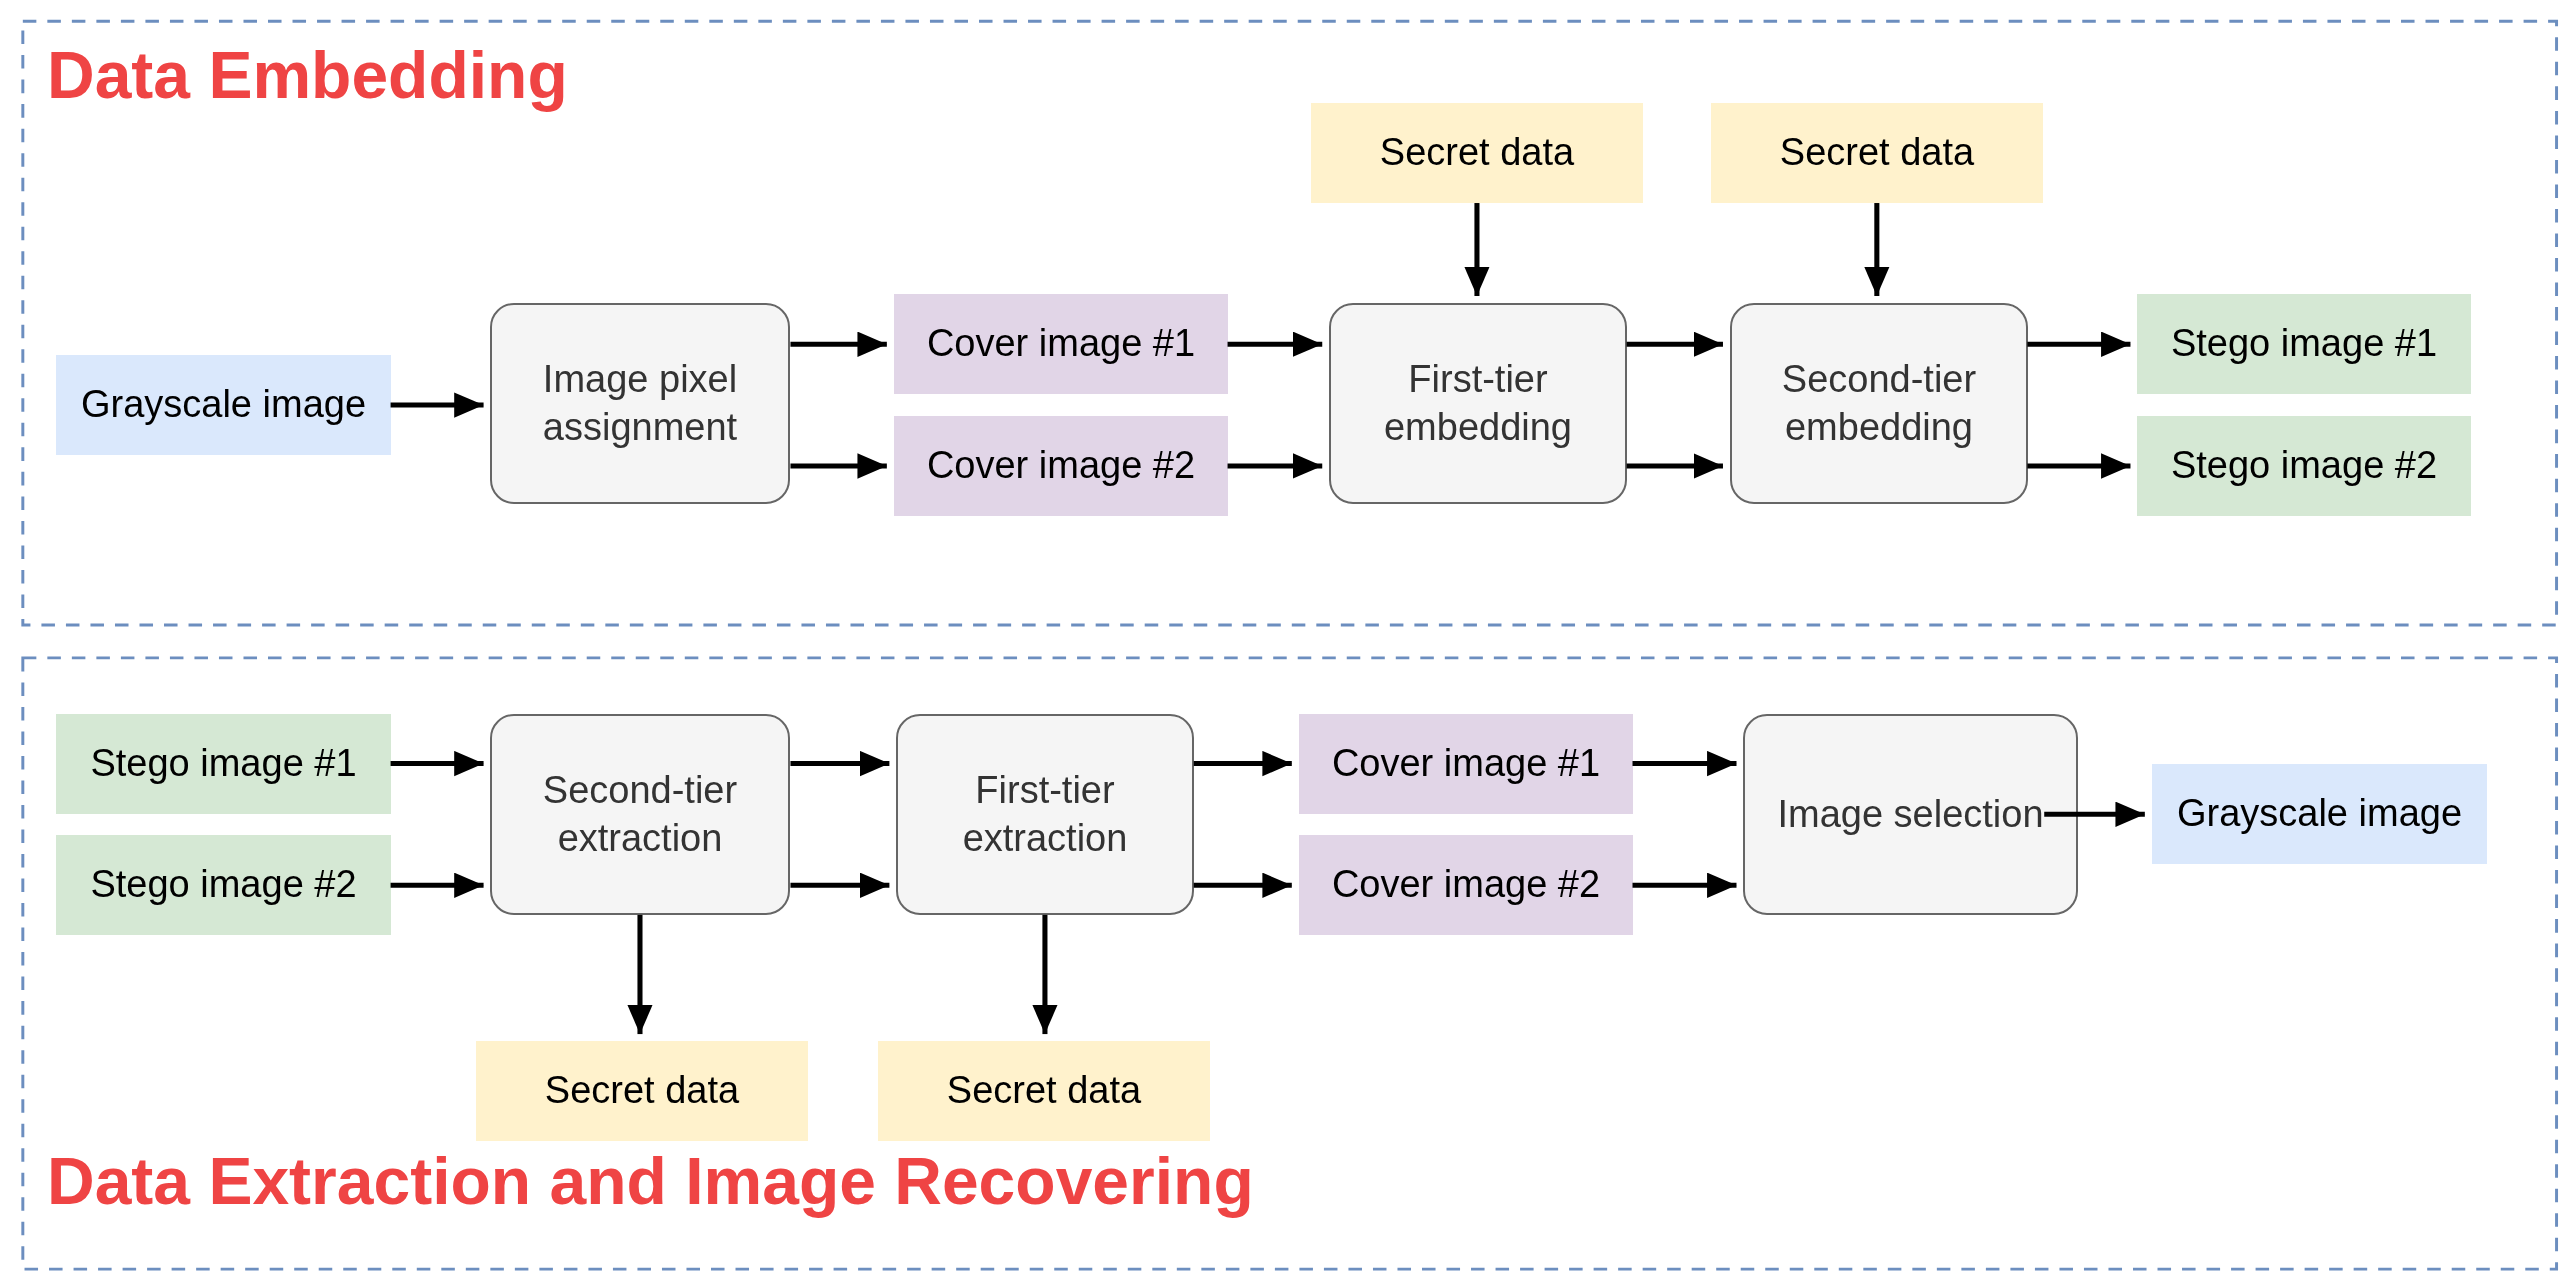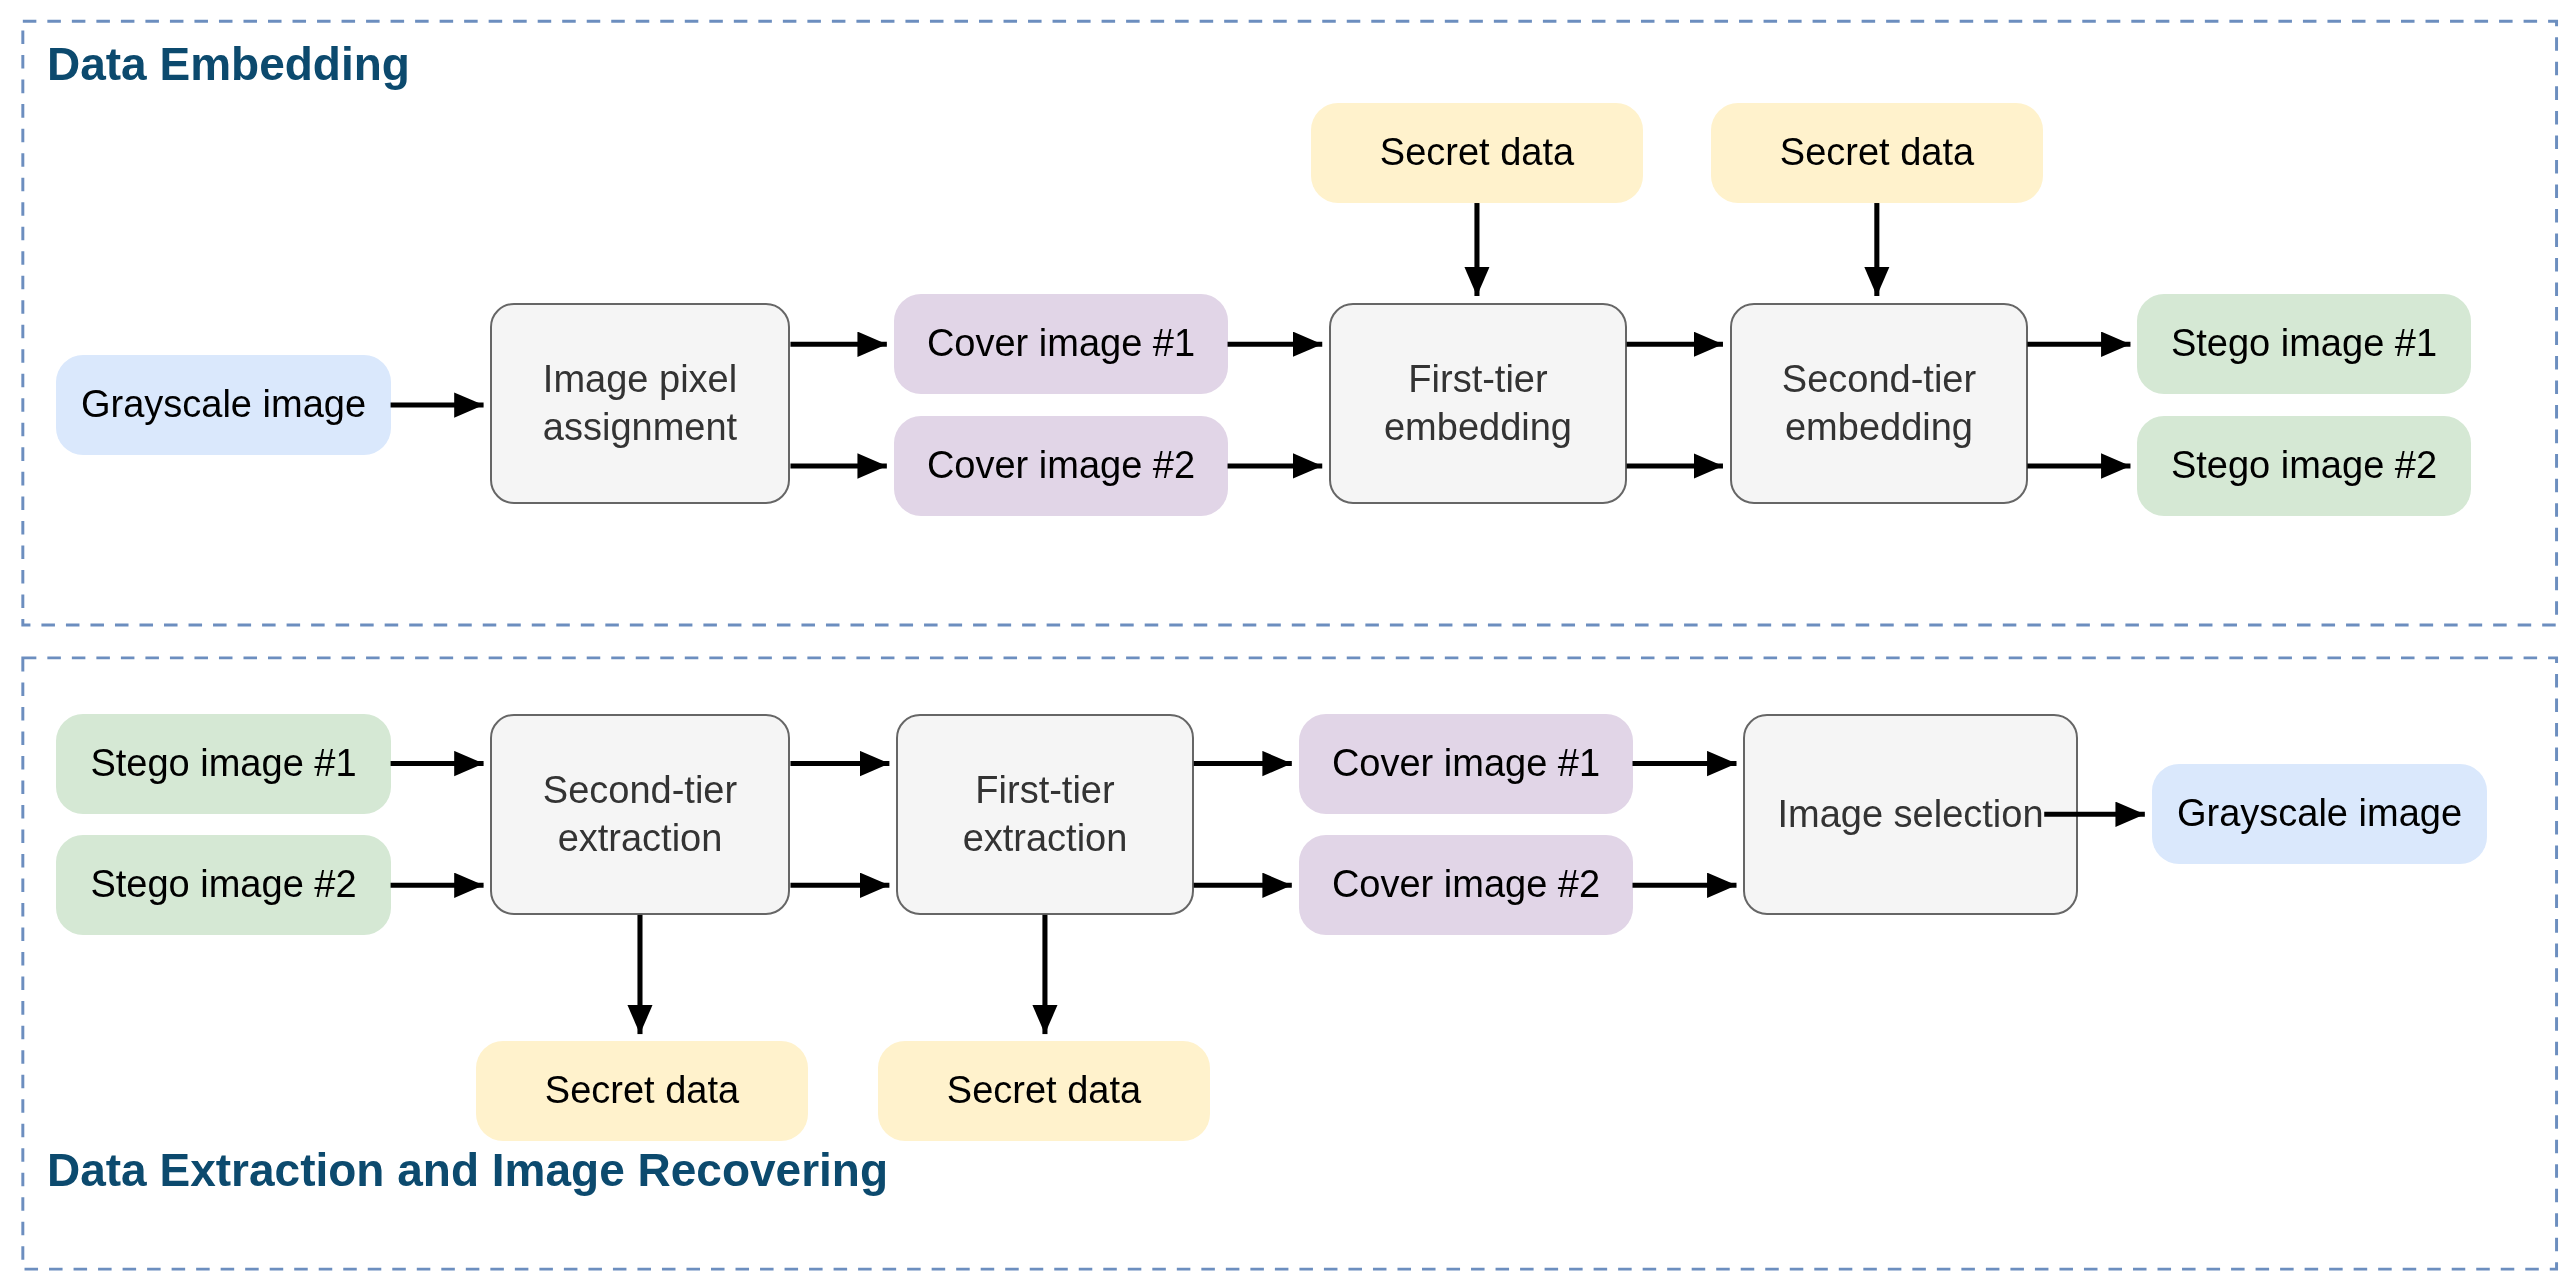--- a/index.html
+++ b/index.html
@@ -9,42 +9,41 @@
     height: 1276px;
     background: var(--background, #ffffff);
     font-family: "Liberation Sans", "DejaVu Sans", sans-serif;
     overflow: hidden;
   }
   .section { position: absolute; }
   #sec-embedding   { left: 23px; top: 21px;  width: 2534px; height: 604px; }
   #sec-extraction  { left: 23px; top: 658px; width: 2534px; height: 611px; }
   .section-title {
     position: absolute;
-    font-size: 46px;
+    font-size: 66px;
     font-weight: bold;
-    color: #0c4a6e;
+    color: #ef4444;
     letter-spacing: 0px;
     white-space: nowrap;
   }
   #title-embedding  { left: 47px;  top: 37px; }
   #title-extraction { left: 47px;  top: 1143px; }
 
   .node {
     position: absolute;
     display: flex;
     align-items: center;
     justify-content: center;
     text-align: center;
     font-size: 38px;
     line-height: 1.25;
     color: var(--label-text, #000000);
     padding: 3.4px 6.8px;
     box-sizing: border-box;
     z-index: 1;
-    border-radius: 27px;
   }
   .process {
     background: var(--process-fill, #f5f5f5);
     border: 2.5px solid var(--process-border, #666666);
     border-radius: 24px;
     color: var(--process-text, #333333);
   }
   .io     { background: var(--io-fill, #dae8fc); }
   .cover  { background: var(--cover-fill, #e1d5e7); }
   .secret { background: var(--secret-fill, #fff2cc); }

